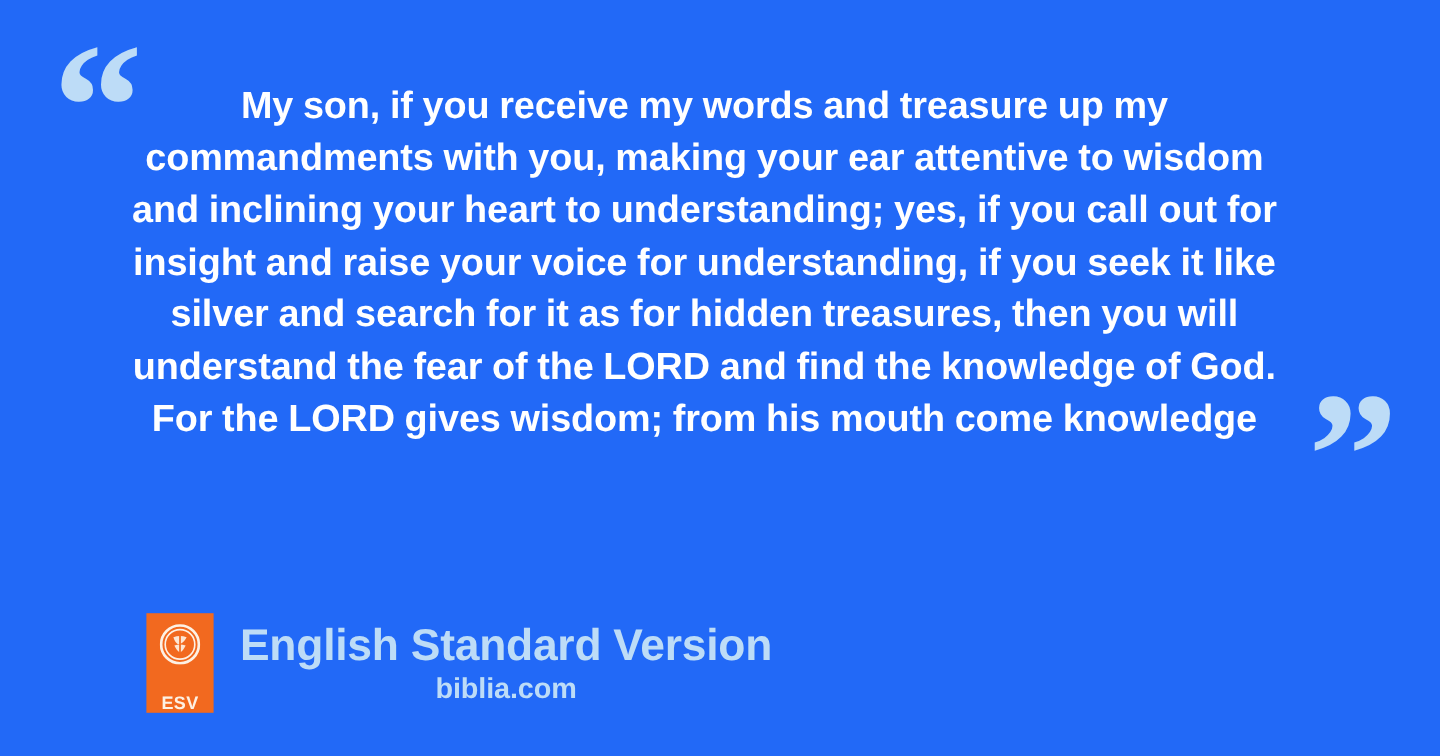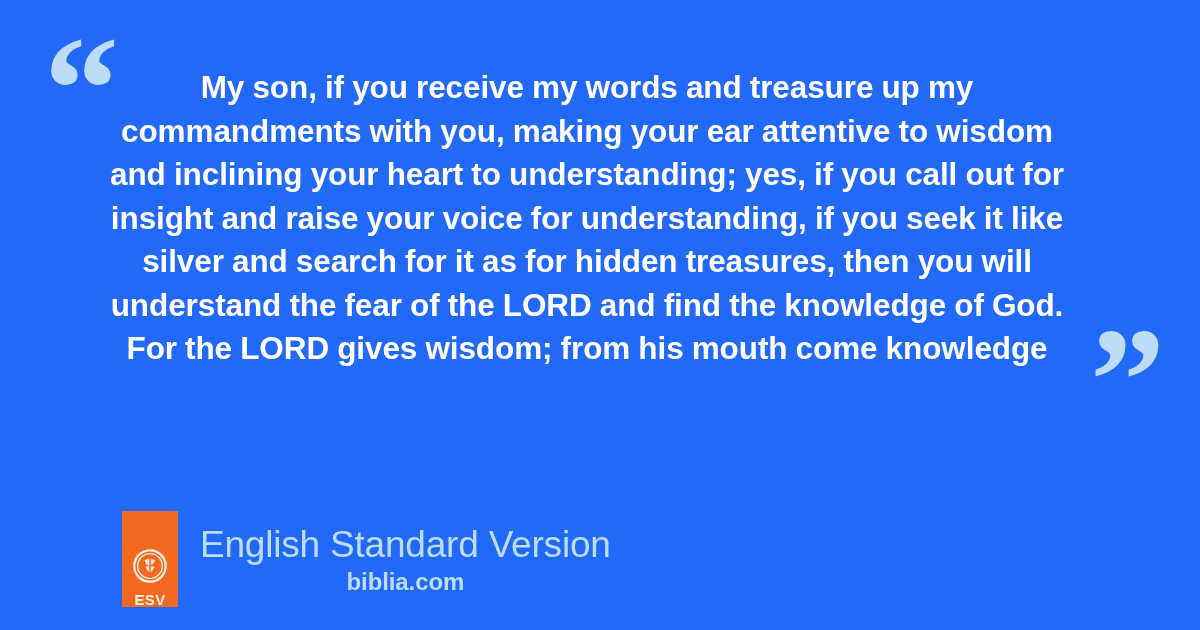--- a/index.html
+++ b/index.html
@@ -67,26 +67,26 @@
     position: absolute;
     left: 122px;
     top: 511px;
     display: flex;
     flex-direction: row;
     align-items: center;
   }
 
   #brand-logo {
     width: 56px;
-    height: 96px;
+    height: 83px;
     background: #f2691f;
     display: flex;
     flex-direction: column;
     align-items: center;
-    justify-content: flex-end;
+    justify-content: space-between;
     flex: 0 0 auto;
     box-sizing: border-box;
     padding-top: 9px;
   }
   #brand-seal {
     width: 34px;
     height: 34px;
     display: block;
   }
   #brand-logo-abbr {
@@ -101,21 +101,21 @@
 
   #brand-textblock {
     margin-left: 22px;
     display: flex;
     flex-direction: column;
     justify-content: center;
   }
   #brand-title {
     color: #bddcf7;
     font-family: "Liberation Sans", sans-serif;
-    font-weight: 400;
+    font-weight: 700;
     font-size: 37px;
     line-height: 42px;
     letter-spacing: -0.2px;
     white-space: nowrap;
   }
   #brand-url {
     margin-top: 2px;
     color: #bddcf7;
     font-family: "Liberation Sans", sans-serif;
     font-weight: 700;

